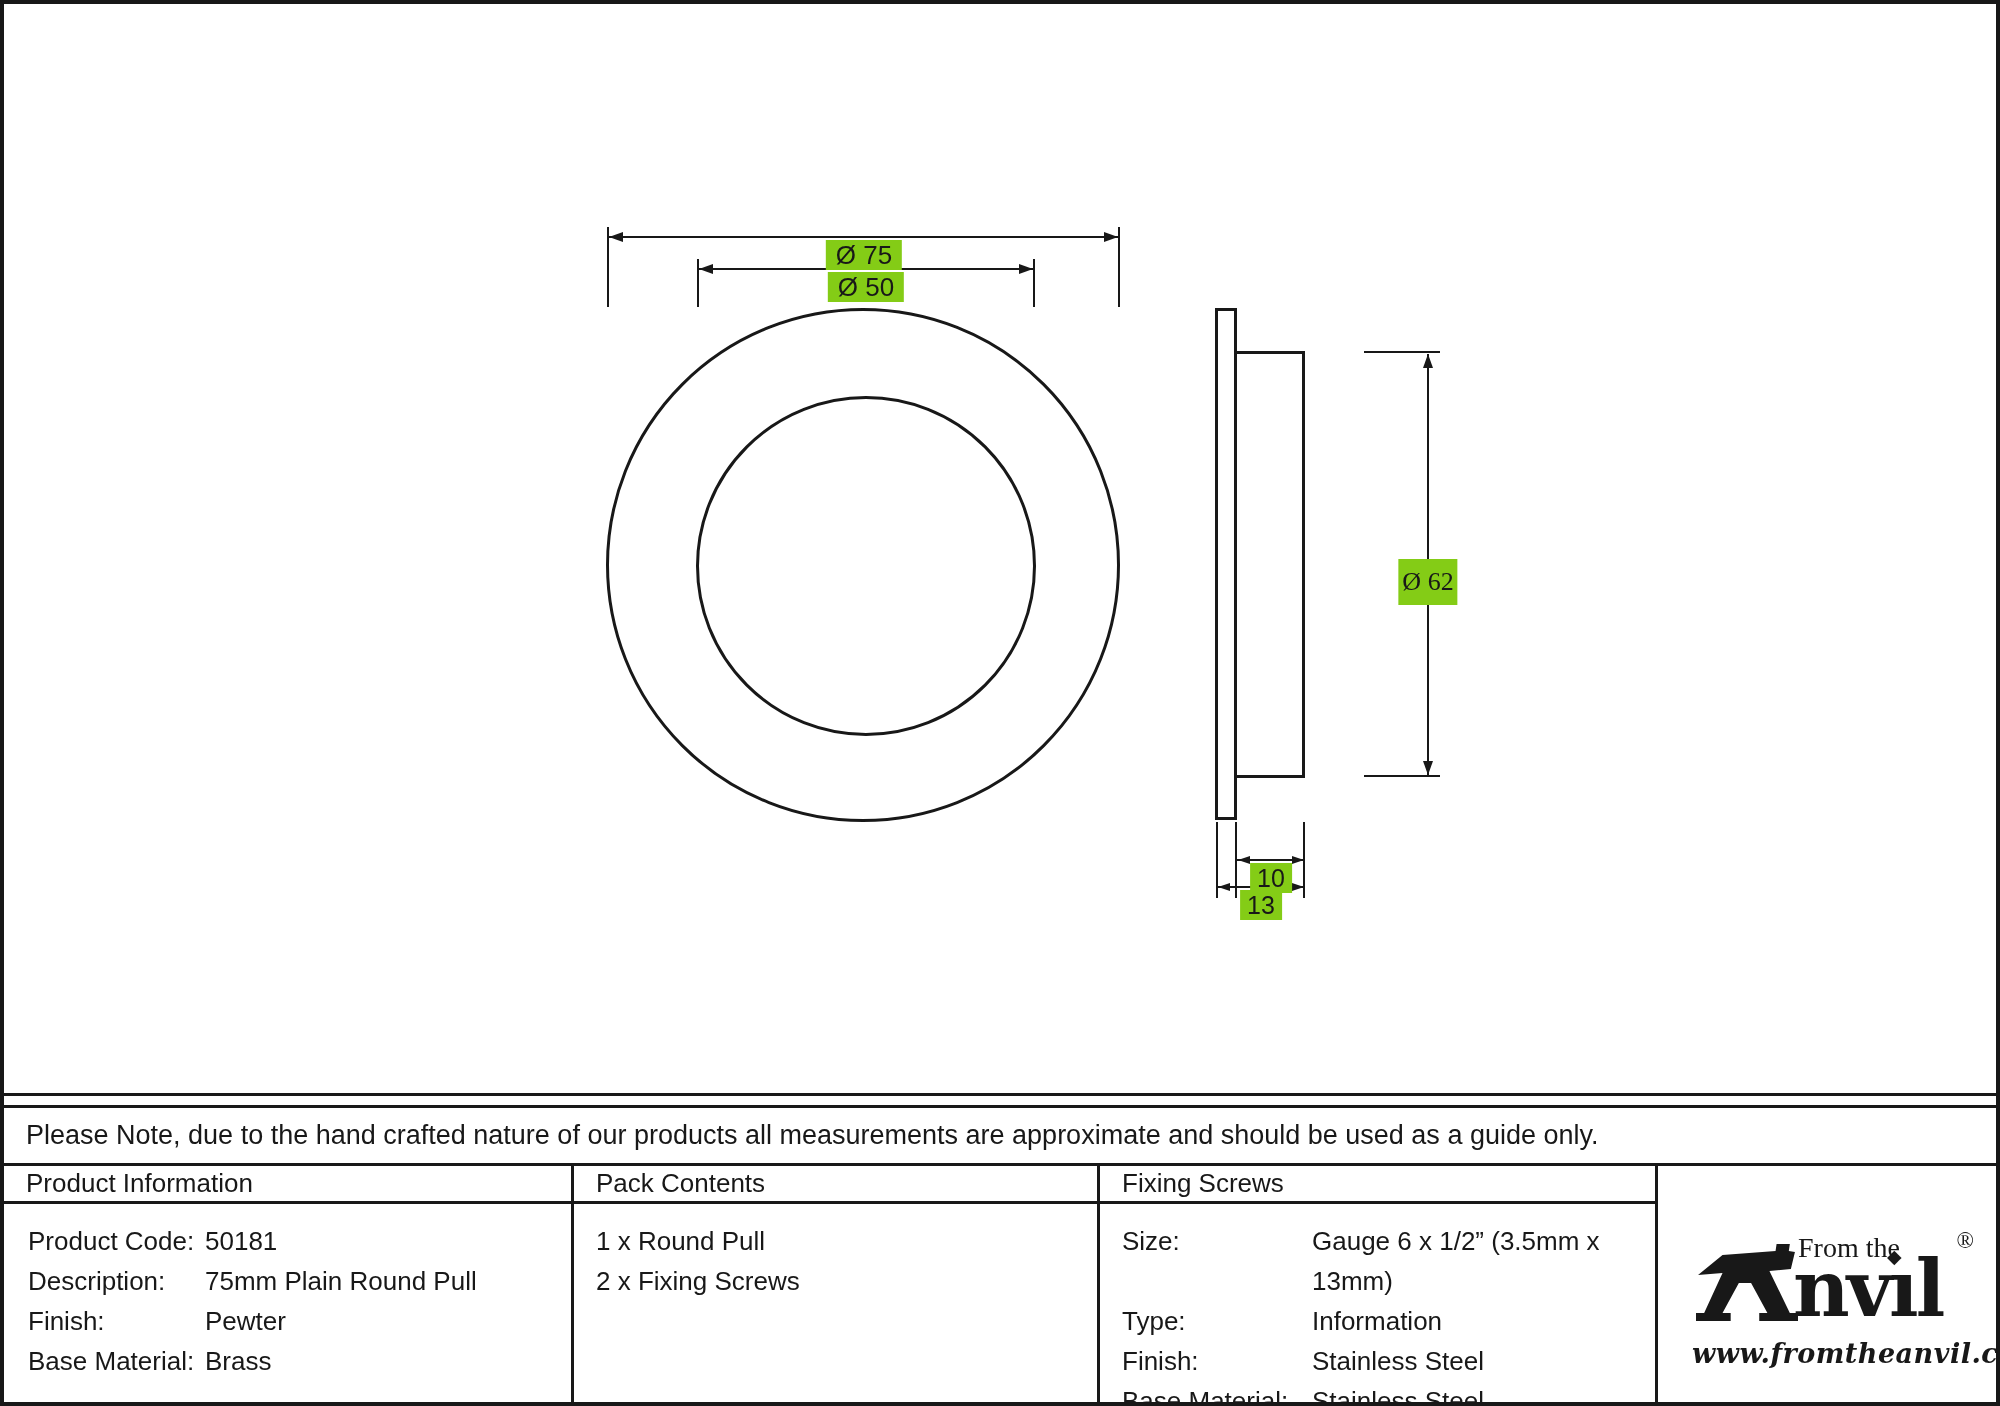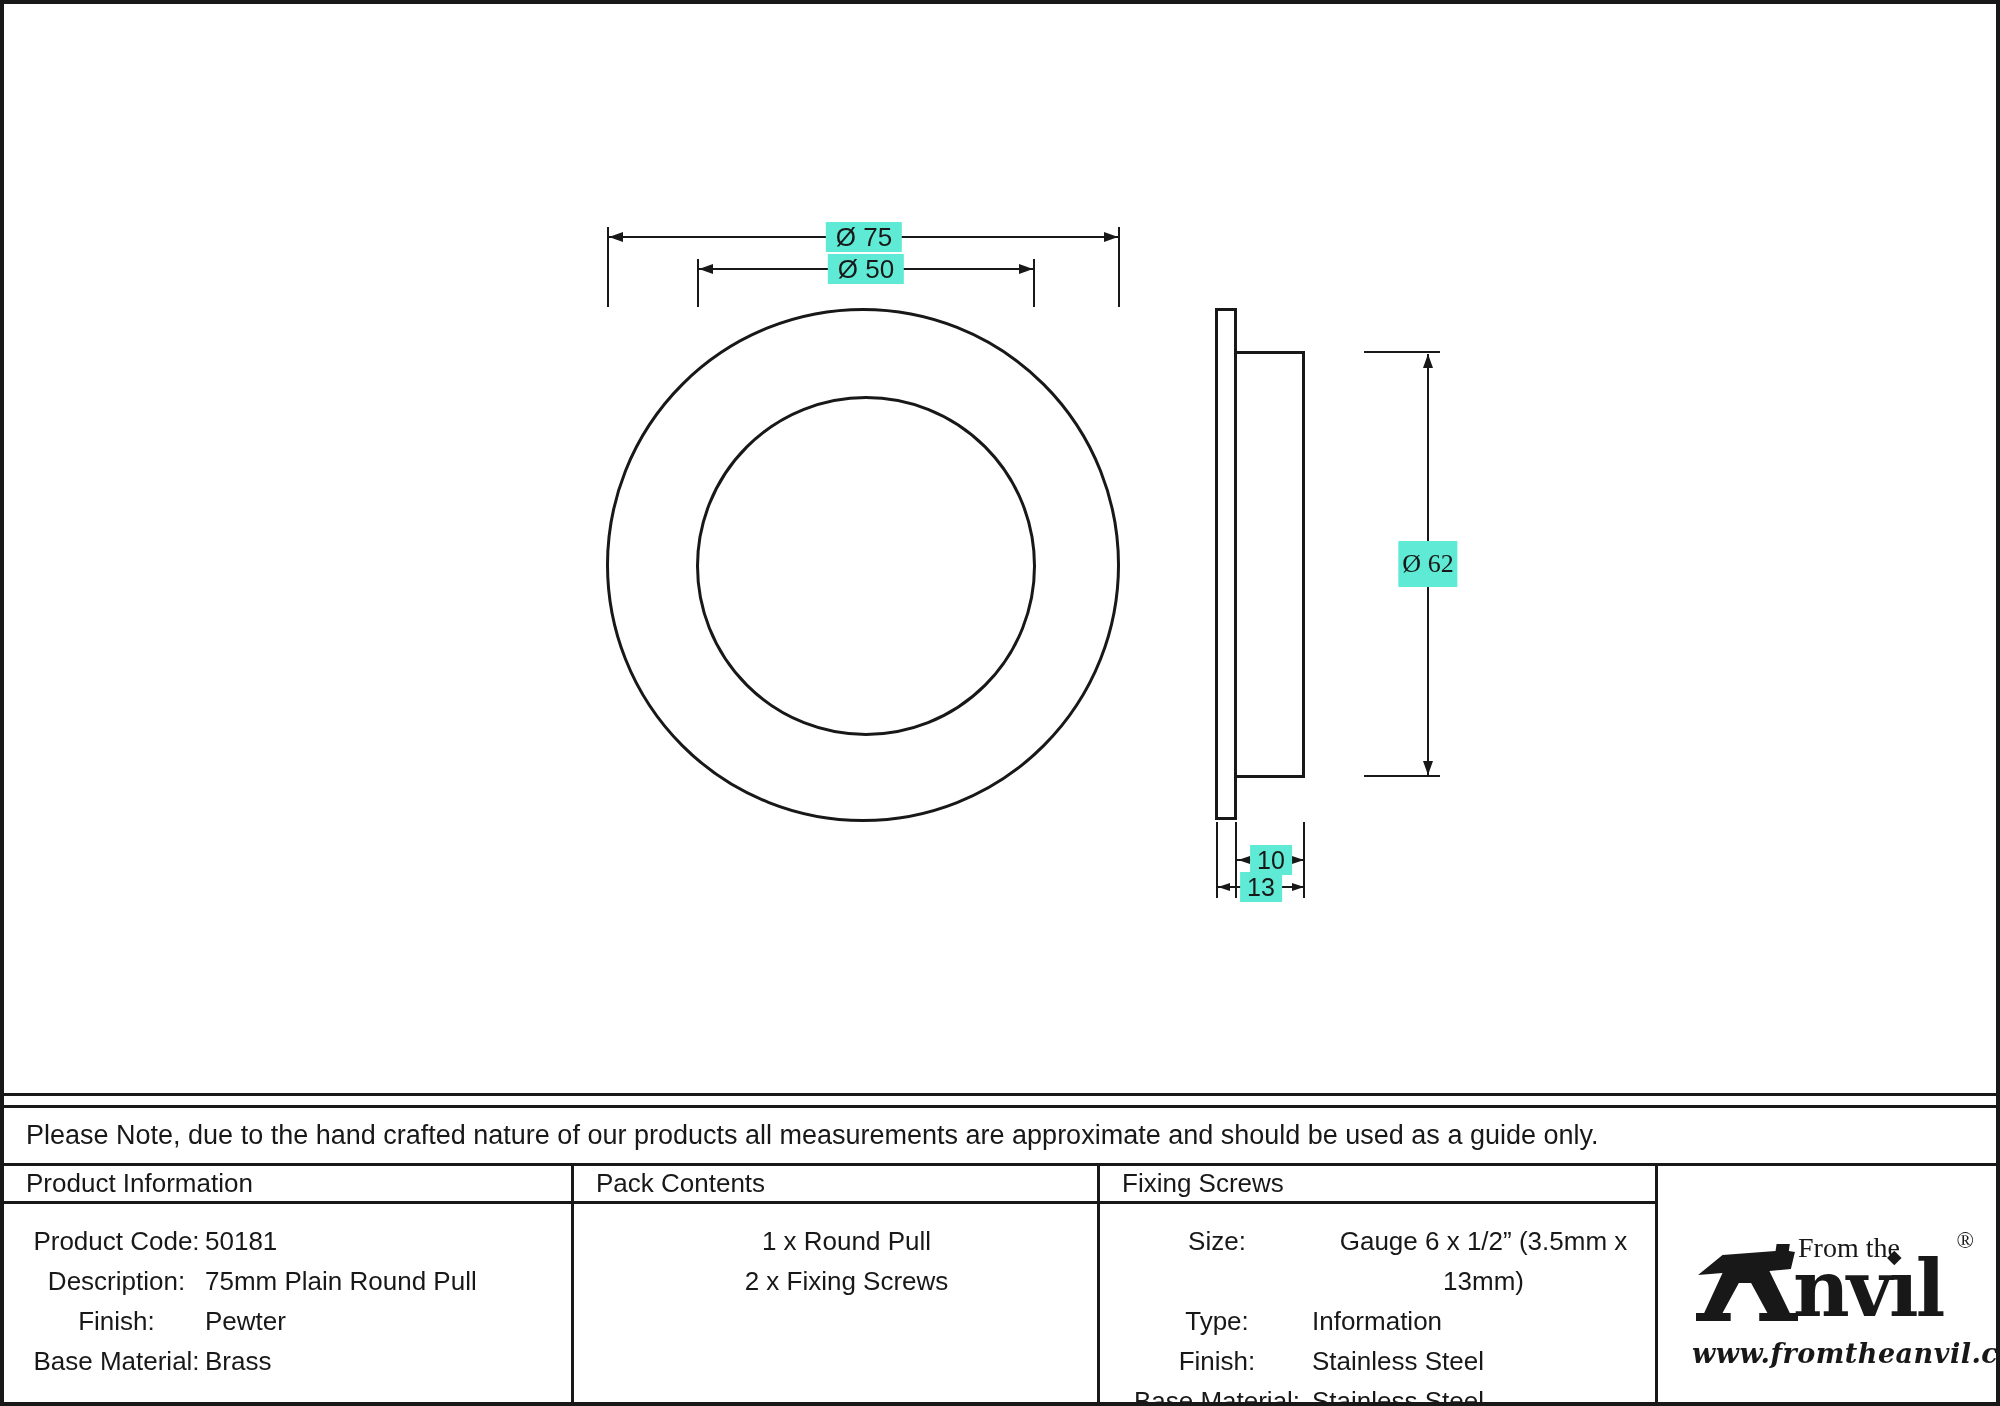--- a/index.html
+++ b/index.html
@@ -7,39 +7,39 @@
     position:relative;width:2000px;height:1406px;background:#ffffff;
     font-family:"Liberation Sans",sans-serif;color:#181818;overflow:hidden;
   }
   .frame{position:absolute;inset:0;border:4px solid #181818;pointer-events:none;z-index:10;}
   
   .ln{position:absolute;background:#181818;z-index:1;}
   .circle{position:absolute;border:3px solid #181818;border-radius:50%;box-sizing:border-box;background:transparent;z-index:2;}
   .rect{position:absolute;border:3px solid #181818;box-sizing:border-box;background:transparent;z-index:2;}
   .rect.no-left{border-left:none;}
   .dim-label{
-    position:absolute;background:#5eead4;font-size:26px;line-height:26px;
-    padding:2px 10px;transform:translate(-50%,-50%);white-space:nowrap;z-index:3;
+    position:absolute;background:#84cc16;font-size:26px;line-height:26px;
+    padding:2px 10px;transform:translate(-50%,-50%);white-space:nowrap;z-index:3;margin-top:18px;
   }
   .dim-label.vert{padding:10px 4px;}
   .dim-label.small{font-size:25px;padding:2px 7px;}
   .arr{position:absolute;width:0;height:0;z-index:2;}
   .arr.l{border-top:5px solid transparent;border-bottom:5px solid transparent;border-right:14px solid #181818;}
   .arr.r{border-top:5px solid transparent;border-bottom:5px solid transparent;border-left:14px solid #181818;}
   .arr.u{border-left:5px solid transparent;border-right:5px solid transparent;border-bottom:14px solid #181818;}
   .arr.d{border-left:5px solid transparent;border-right:5px solid transparent;border-top:14px solid #181818;}
   .arr.sm.l{border-top-width:4px;border-bottom-width:4px;border-right-width:12px;}
   .arr.sm.r{border-top-width:4px;border-bottom-width:4px;border-left-width:12px;}
   .drawing-area{position:absolute;left:4px;top:4px;right:4px;height:1089px;border-bottom:3px solid #181818;}
   
   .bottom{position:absolute;left:4px;right:4px;top:1105px;bottom:4px;border-top:3px solid #181818;display:flex;flex-direction:column;}
   .note-row{height:55px;border-bottom:3px solid #181818;line-height:55px;padding-left:22px;font-size:27px;}
   .cols{flex:1;display:flex;min-height:0;}
   .col{box-sizing:border-box;}
-  .col.b-r{border-right:3px solid #181818;text-align:center;}
+  .col.b-r{border-right:3px solid #181818;}
   .col-header{height:35px;border-bottom:3px solid #181818;display:flex;align-items:center;padding-left:22px;font-size:26px;}
   .col-body{padding-top:17px;font-size:26px;line-height:40px;}
   .kv{display:flex;}
   .kv .lbl{padding-left:24px;width:177px;flex:none;}
   .fix .kv .lbl{padding-left:22px;width:190px;}
   .pc-item{padding-left:22px;}
   
   .logo-cell{position:relative;}
   .logo{position:absolute;left:50%;top:62px;transform:translateX(-50%);width:270px;}
   .logo-row{position:relative;height:86px;width:262px;margin:12px auto;}

